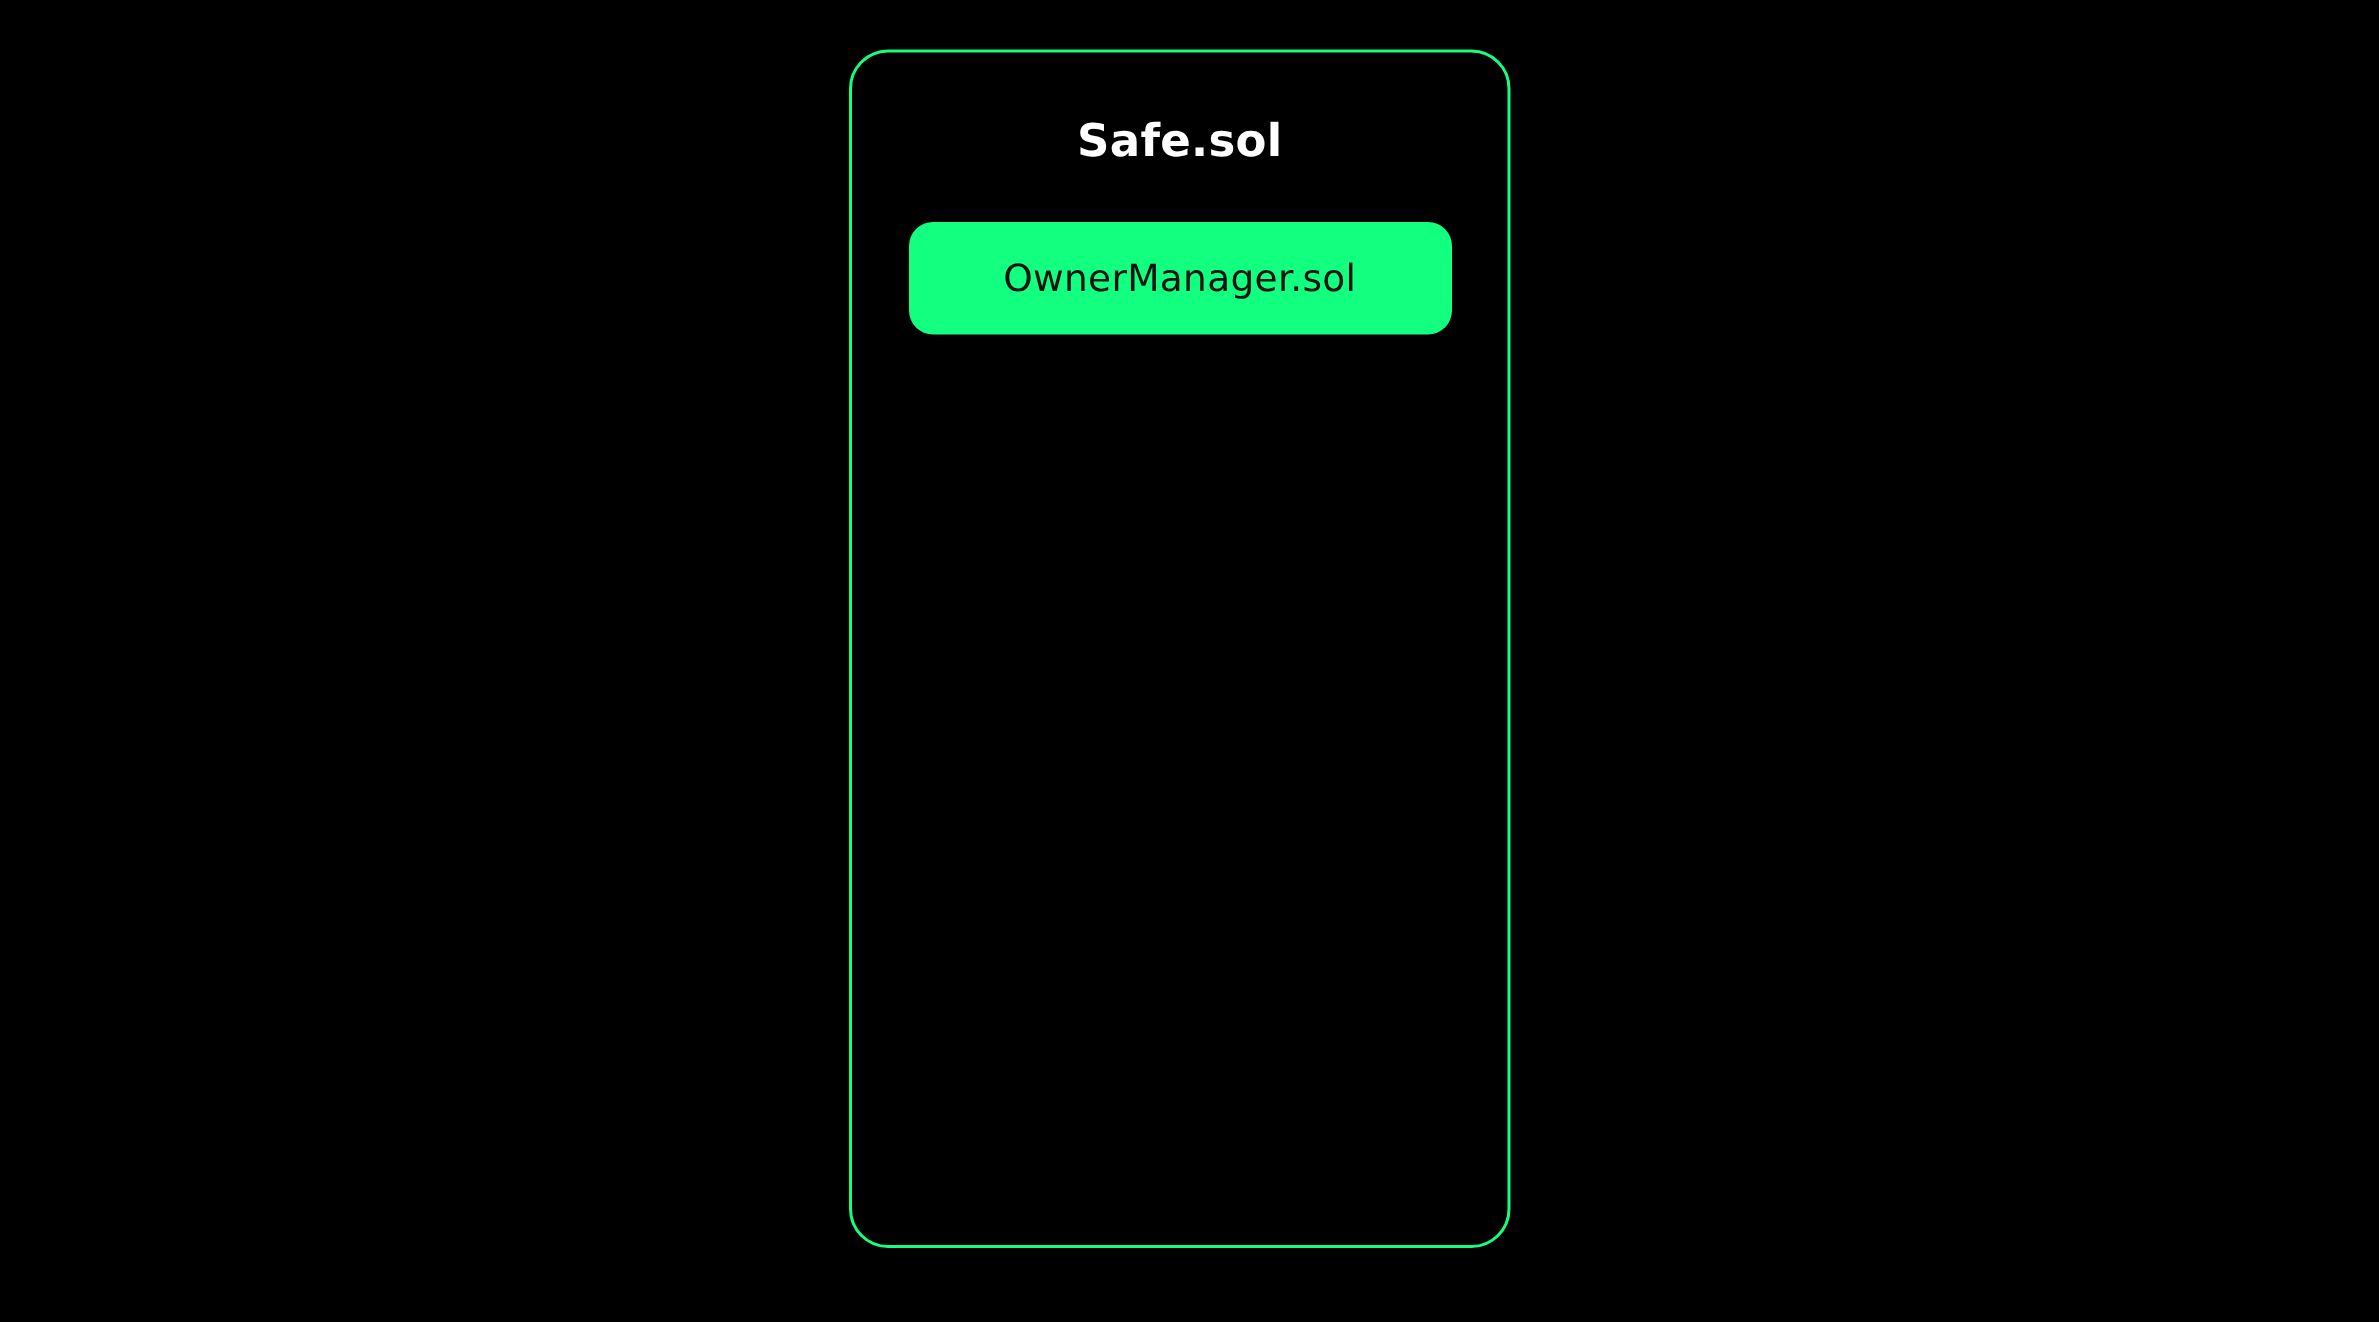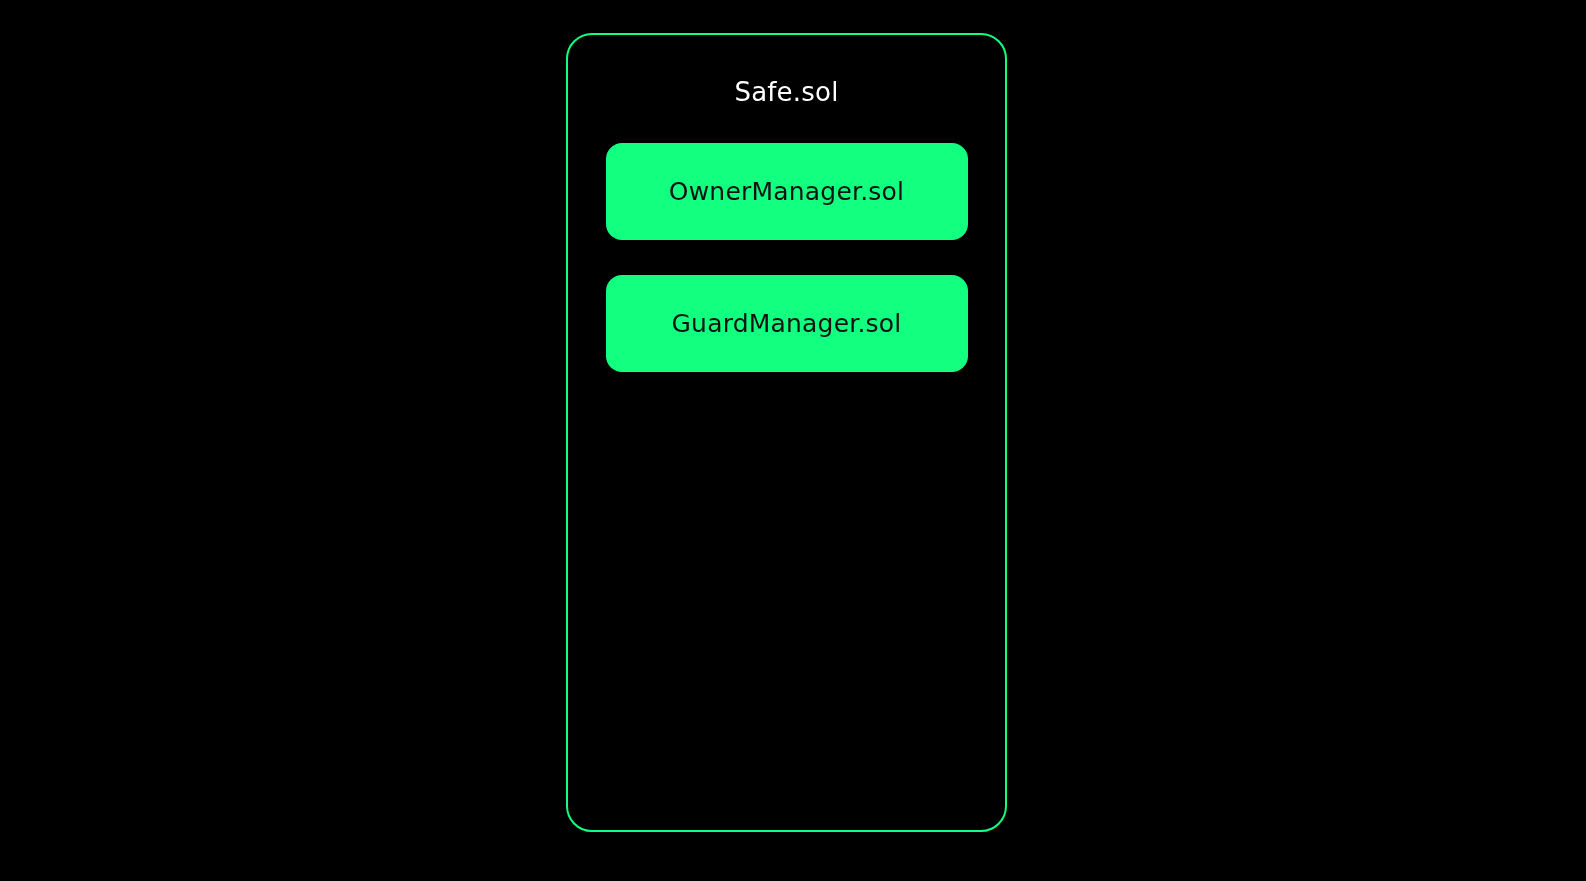--- a/index.html
+++ b/index.html
@@ -23,47 +23,46 @@
     border: 2px solid #12FF80;
     border-radius: 26px;
     box-sizing: border-box;
     display: flex;
     flex-direction: column;
     align-items: center;
   }
   .title {
     margin-top: 42px;
     color: #FFFFFF;
-    font-size: 26px;
-    font-weight: 400;
+    font-size: 30px;
+    font-weight: 700;
     letter-spacing: 0.2px;
     text-align: center;
   }
   .modules {
     margin-top: 36px;
     display: flex;
     flex-direction: column;
     gap: 35px;
     width: 362px;
   }
   .module {
     background: #12FF80;
     border-radius: 16px;
-    height: 97px;
+    height: 75px;
     display: flex;
     align-items: center;
     justify-content: center;
     color: #101311;
     font-size: 25px;
     font-weight: 500;
     letter-spacing: 0.2px;
   }
 </style>
 </head>
 <body>
 
 <div class="container">
   <div class="title">Safe.sol</div>
   <div class="modules">
     <div class="module">OwnerManager.sol</div>
-    <div class="module">GuardManager.sol</div>
   </div>
 </div>
 
 </body></html>

